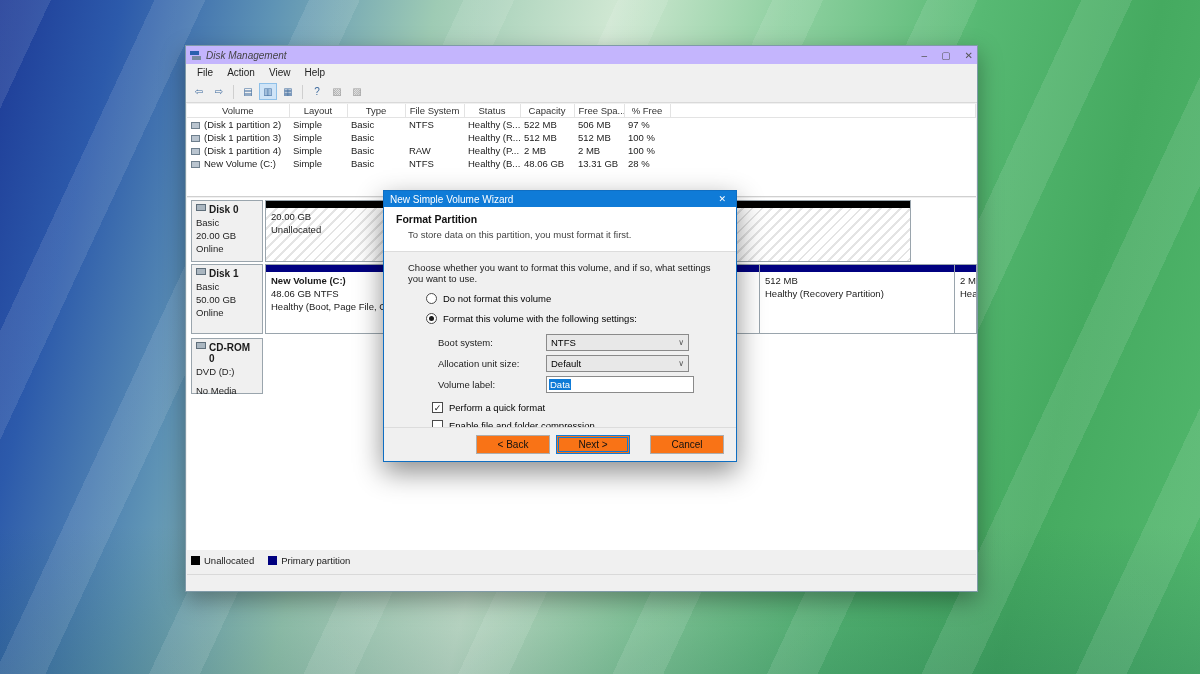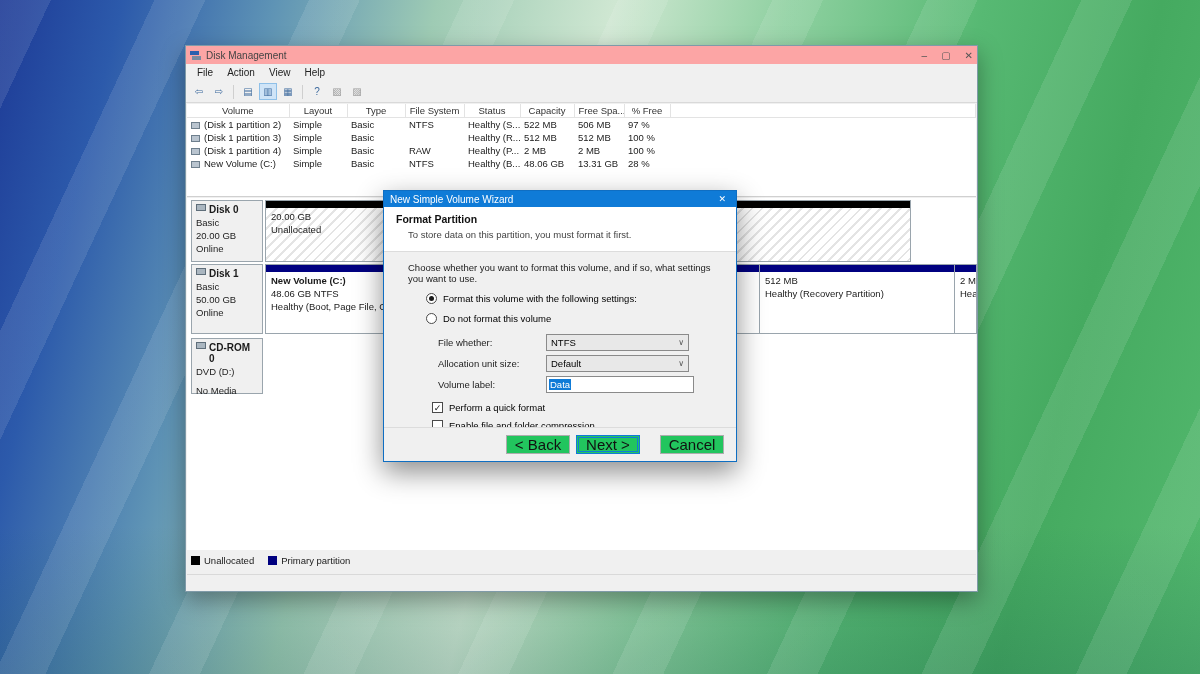--- a/index.html
+++ b/index.html
@@ -17,21 +17,21 @@
     position:relative;
   }
 
   
   .dm-window {
     position:absolute; left:185px; top:45px; width:793px; height:547px;
     background:#f0f0f0; border:1px solid #7f9aa8;
     box-shadow:0 8px 22px rgba(0,0,0,0.35);
     font-size:10px; color:#1a1a1a;
   }
-  .dm-titlebar { height:18px; display:flex; align-items:center; padding:0 4px; background:#fca5a5; }
+  .dm-titlebar { height:18px; display:flex; align-items:center; padding:0 4px; background:#c4b5fd;font-style:italic; }
   .dm-appicon { width:11px; height:11px; margin-right:5px; position:relative; }
   .dm-appicon::before { content:""; position:absolute; left:0; top:1px; width:9px; height:4px; background:#2b5fae; }
   .dm-appicon::after  { content:""; position:absolute; left:2px; top:6px; width:9px; height:4px; background:#7a8aa0; }
   .dm-title { font-size:10px; color:#444; }
   .dm-caption-btns { margin-left:auto; display:flex; gap:14px; color:#555; font-size:10px; }
   .dm-caption-btns span { cursor:default; }
   .dm-menubar { height:17px; display:flex; align-items:center; gap:0; padding-left:4px; background:#f0f0f0; }
   .dm-menubar span { padding:2px 7px; font-size:10px; color:#222; }
   .dm-toolbar { height:22px; display:flex; align-items:center; gap:2px; padding-left:4px;
     background:#f0f0f0; border-bottom:1px solid #d9d9d9; }
@@ -107,22 +107,22 @@
   .combo .arrow { margin-left:auto; font-size:8px; color:#555; }
   .textbox { width:148px; height:17px; background:#fff; border:1px solid #8a8a8a;
     display:flex; align-items:center; padding:0 2px; font-size:9.5px; }
   .textbox .selected { background:#0f7bd7; color:#fff; padding:0 1px; }
   .check-row { display:flex; align-items:center; gap:6px; margin:7px 0 0 24px; font-size:9.5px; }
   .checkbox { width:11px; height:11px; border:1px solid #4a4a4a; background:#fff;
     font-size:9px; line-height:10px; text-align:center; color:#111; }
   .wz-buttons { position:absolute; left:0; bottom:0; width:100%; height:34px;
     border-top:1px solid #dcdcdc; display:flex; align-items:center; justify-content:flex-end;
     padding-right:12px; gap:6px; background:#f0f0f0; }
-  .wz-btn { width:64px; height:19px; background:#22c55e; border:1px solid #adadad;
-    font-size:15px; display:flex; align-items:center; justify-content:center; color:#111; }
+  .wz-btn { width:74px; height:19px; background:#f97316; border:1px solid #adadad;
+    font-size:10px; display:flex; align-items:center; justify-content:center; color:#111; }
   .wz-btn.primary { border:1px solid #0f7bd7; outline:1px solid #0f7bd7; outline-offset:-3px; }
   .wz-btn.cancel { margin-left:14px; }
 </style>
 </head>
 <body>
 
 <div class="dm-window">
 
   <div class="dm-titlebar">
     <span class="dm-appicon"></span>
@@ -327,31 +327,31 @@
 
   <div class="wz-header">
     <div class="wz-heading">Format Partition</div>
     <div class="wz-subheading">To store data on this partition, you must format it first.</div>
   </div>
 
   <div class="wz-body">
     <div class="wz-instruction">Choose whether you want to format this volume, and if so, what settings you want to use.</div>
 
     <div class="radio-row">
+      <span class="radio"></span>
+      <span>Do not format this volume</span>
+    </div>
+    <div class="radio-row">
       <span class="radio sel"></span>
       <span>Format this volume with the following settings:</span>
     </div>
-    <div class="radio-row">
-      <span class="radio"></span>
-      <span>Do not format this volume</span>
-    </div>
 
     <div class="field-block">
       <div class="field-row">
-        <span class="flabel">File whether:</span>
+        <span class="flabel">Boot system:</span>
         <span class="combo">
           <span>NTFS</span>
           <span class="arrow">∨</span>
         </span>
       </div>
       <div class="field-row">
         <span class="flabel">Allocation unit size:</span>
         <span class="combo">
           <span>Default</span>
           <span class="arrow">∨</span>

